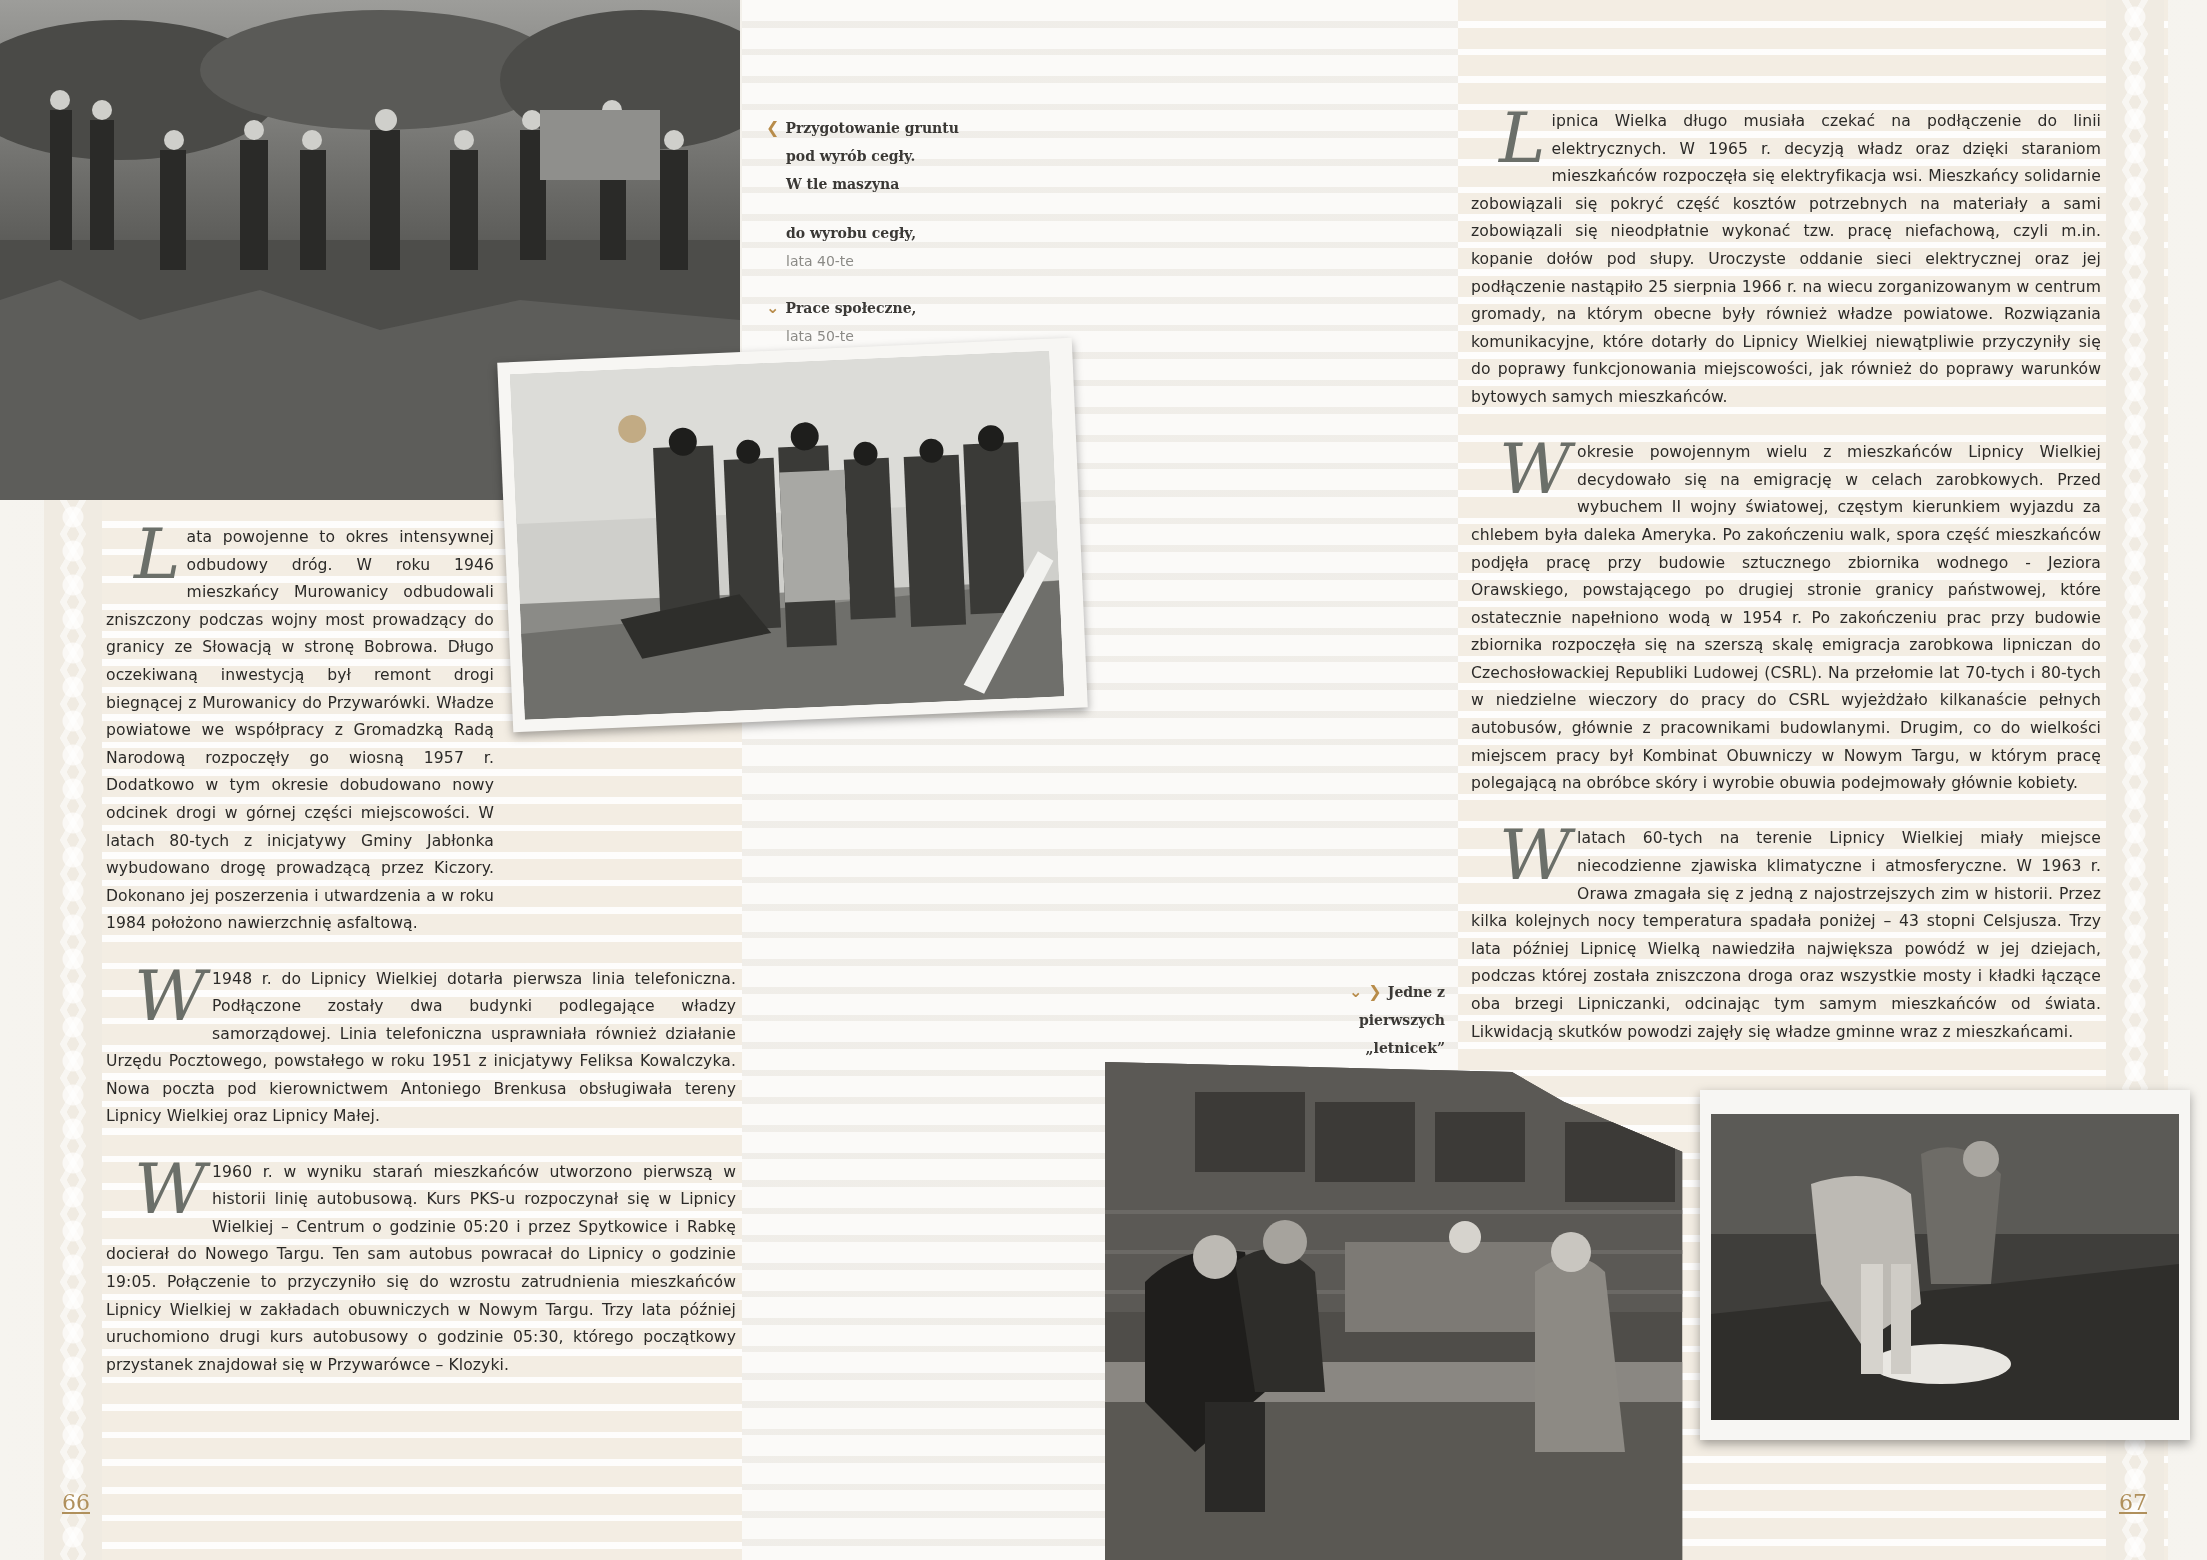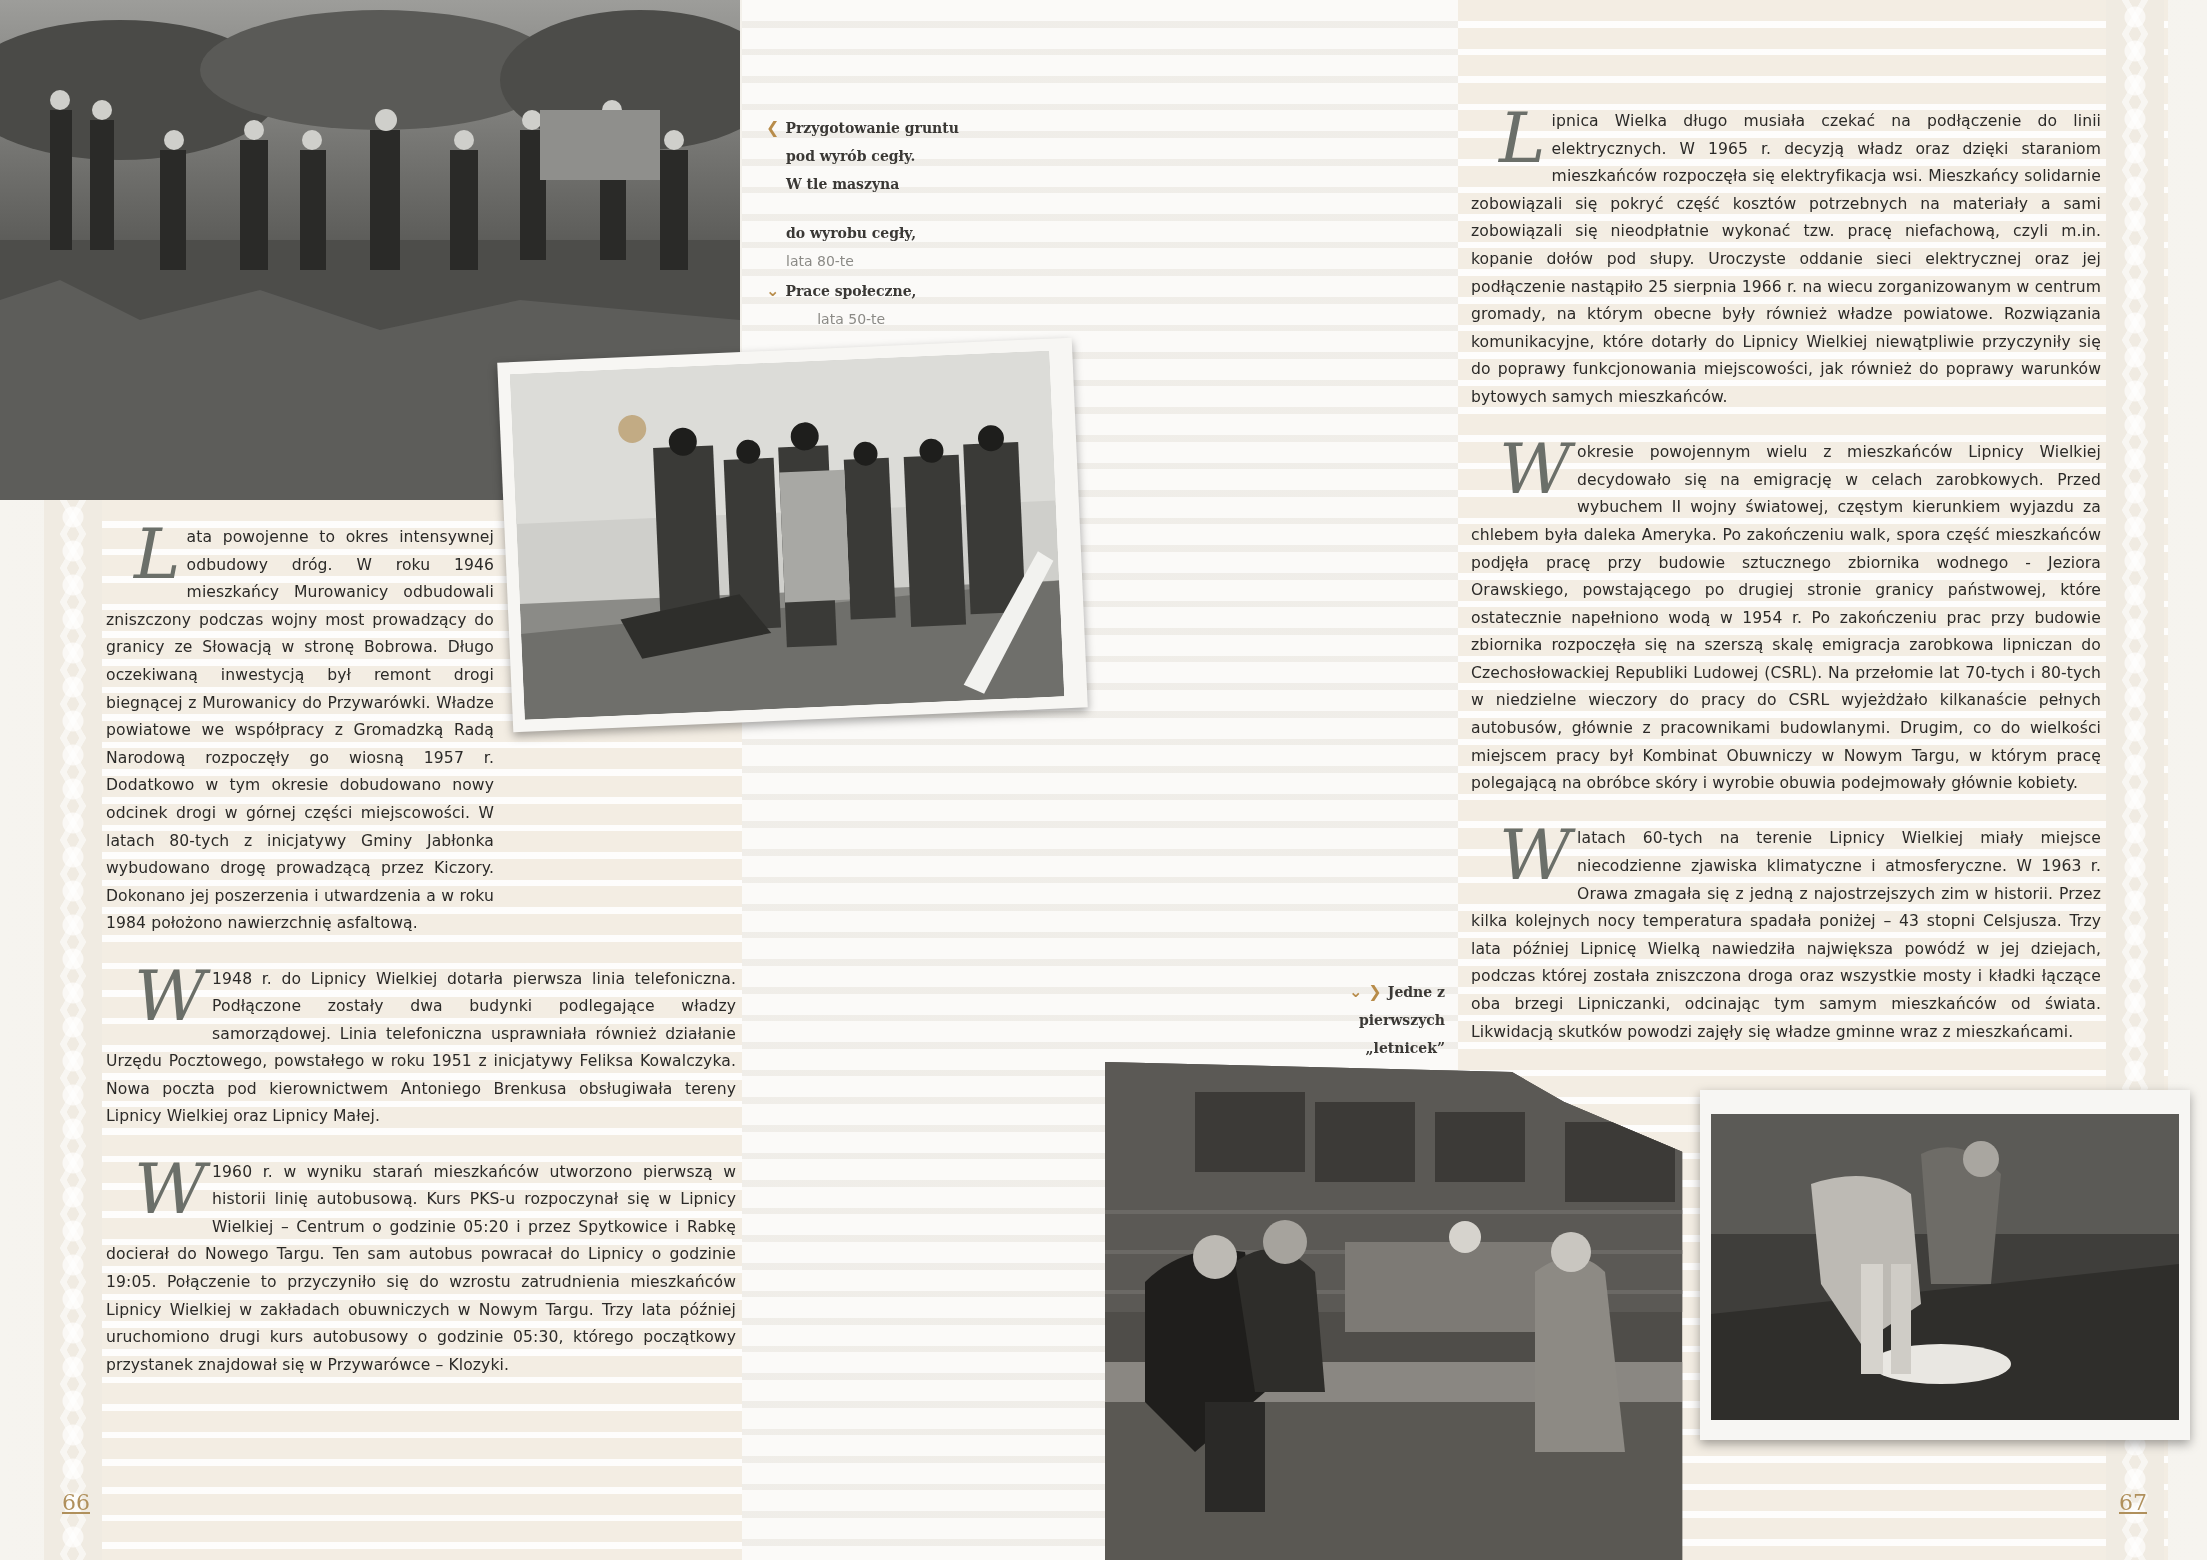--- a/index.html
+++ b/index.html
@@ -114,24 +114,24 @@
         <circle cx="120" cy="60" r="14" fill="#b08a4c" opacity="0.6"></circle>
       </svg>
     </div>
   </div>
 
   <div class="caption" style="left:766px;top:114px;">
     <div><span class="chev">❮</span><span class="strong">Przygotowanie gruntu</span></div>
     <div style="padding-left:20px;" class="strong">pod wyrób cegły.</div>
     <div style="padding-left:20px;" class="strong">W tle maszyna</div>
     <div style="padding-left:20px;margin-top:21px;" class="strong">do wyrobu cegły,</div>
-    <div style="padding-left:20px;" class="year">lata 80-te</div>
-  </div>
-
-  <div class="caption" style="left:766px;top:277px;text-align:center;">
+    <div style="padding-left:20px;" class="year">lata 40-te</div>
+  </div>
+
+  <div class="caption" style="left:766px;top:294px;">
     <div><span class="chev">⌄</span><span class="strong">Prace społeczne,</span></div>
     <div style="padding-left:20px;" class="year">lata 50-te</div>
   </div>
 
   <div class="text-block" style="left:106px;top:524px;width:630px;">
     <p style="width:388px;"><span class="dropcap">L</span><span>ata powojenne to okres intensywnej odbudowy dróg. W roku 1946 mieszkańcy Murowanicy odbudowali zniszczony podczas wojny most prowadzący do granicy ze Słowacją w stronę Bobrowa. Długo oczekiwaną inwestycją był remont drogi biegnącej z Murowanicy do Przywarówki. Władze powiatowe we współpracy z Gromadzką Radą Narodową rozpoczęły go wiosną 1957 r. Dodatkowo w tym okresie dobudowano nowy odcinek drogi w górnej części miejscowości. W latach 80-tych z inicjatywy Gminy Jabłonka wybudowano drogę prowadzącą przez Kiczory. Dokonano jej poszerzenia i utwardzenia a w roku 1984 położono nawierzchnię asfaltową.</span></p>
     <p><span class="dropcap">W</span><span>1948 r. do Lipnicy Wielkiej dotarła pierwsza linia telefoniczna. Podłączone zostały dwa budynki podlegające władzy samorządowej. Linia telefoniczna usprawniała również działanie Urzędu Pocztowego, powstałego w roku 1951 z inicjatywy Feliksa Kowalczyka. Nowa poczta pod kierownictwem Antoniego Brenkusa obsługiwała tereny Lipnicy Wielkiej oraz Lipnicy Małej.</span></p>
     <p><span class="dropcap">W</span><span>1960 r. w wyniku starań mieszkańców utworzono pierwszą w historii linię autobusową. Kurs PKS-u rozpoczynał się w Lipnicy Wielkiej – Centrum o godzinie 05:20 i przez Spytkowice i Rabkę docierał do Nowego Targu. Ten sam autobus powracał do Lipnicy o godzinie 19:05. Połączenie to przyczyniło się do wzrostu zatrudnienia mieszkańców Lipnicy Wielkiej w zakładach obuwniczych w Nowym Targu. Trzy lata później uruchomiono drugi kurs autobusowy o godzinie 05:30, którego początkowy przystanek znajdował się w Przywarówce – Klozyki.</span></p>
   </div>
 

